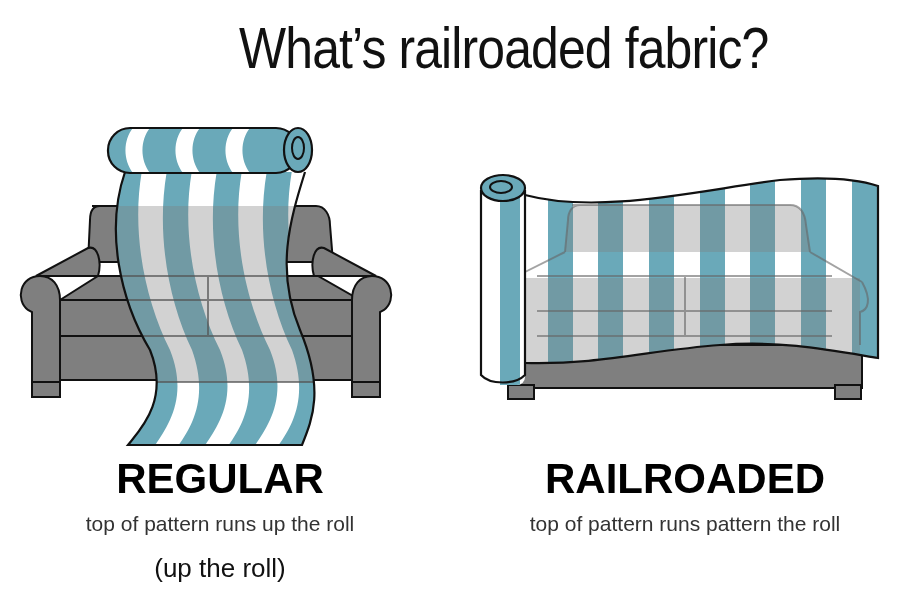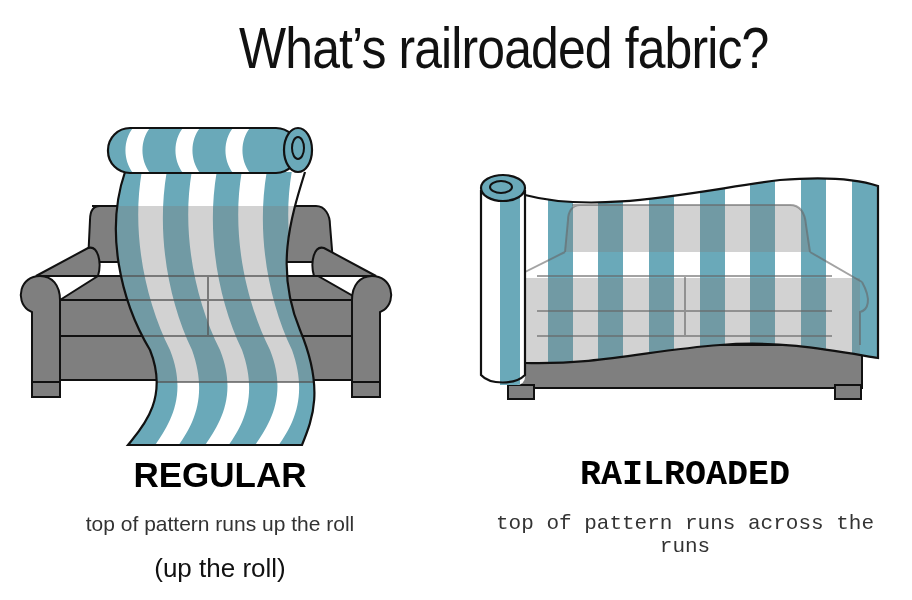--- a/index.html
+++ b/index.html
@@ -1,25 +1,25 @@
 <!DOCTYPE html>
 <html><head>
 <meta charset="utf-8">
 <style>
   html, body { margin:0; padding:0; background:#ffffff; }
   body { width:912px; height:600px; position:relative; overflow:hidden; font-family:"Liberation Sans", sans-serif; color:#111; }
   .title { position:absolute; left:0; top:14px; width:912px; text-align:center; font-size:58px; font-weight:300; letter-spacing:-1px; color:#111; font-family:"Liberation Sans", sans-serif;padding-left:48px; -webkit-text-stroke:0; }
   .title span { font-weight:normal; transform:scaleX(0.86); display:inline-block; }
   .art { position:absolute; left:0; top:0; width:912px; height:600px; }
   .label { position:absolute; text-align:center; font-family:"Liberation Sans", sans-serif; }
-  .heading { font-weight:bold; font-size:35px; letter-spacing:0px; color:#000; }
+  .heading { font-weight:bold; font-size:42px; letter-spacing:0px; color:#000; }
   .sub { font-size:21px; color:#333; font-weight:normal;text-align:center; }
   .sub2 { font-size:26px; color:#111; }
   .left-col { left:20px; width:400px; }
-  .right-col { left:470px; width:430px;font-family:Liberation Mono, monospace; }
+  .right-col { left:470px; width:430px; }
 </style>
 </head>
 <body>
 
 <div class="title"><span>What’s railroaded fabric?</span></div>
 
 <svg class="art" viewBox="0 0 912 600" xmlns="http://www.w3.org/2000/svg">
   <defs>
     <clipPath id="leftFabricClip">
       <path d="M125,172 C105,230 120,300 150,350 C170,400 140,430 128,445 L302,445 C312,420 325,390 300,330 C275,270 290,220 305,172 Z"></path>
@@ -138,13 +138,13 @@
     <ellipse cx="503" cy="188" rx="22" ry="13" fill="#6aa9b9" stroke="#111" stroke-width="2.2"></ellipse>
     <ellipse cx="501" cy="187" rx="11" ry="6" fill="none" stroke="#111" stroke-width="2"></ellipse>
   </g>
 </svg>
 
 <div class="label left-col heading" style="top:455px;">REGULAR</div>
 <div class="label left-col sub" style="top:512px;">top of pattern runs up the roll</div>
 <div class="label left-col sub2" style="top:553px;">(up the roll)</div>
 
 <div class="label right-col heading" style="top:455px;">RAILROADED</div>
-<div class="label right-col sub" style="top:512px;">top of pattern runs across the runs</div>
+<div class="label right-col sub" style="top:512px;">top of pattern runs pattern the roll</div>
 
 </body></html>

